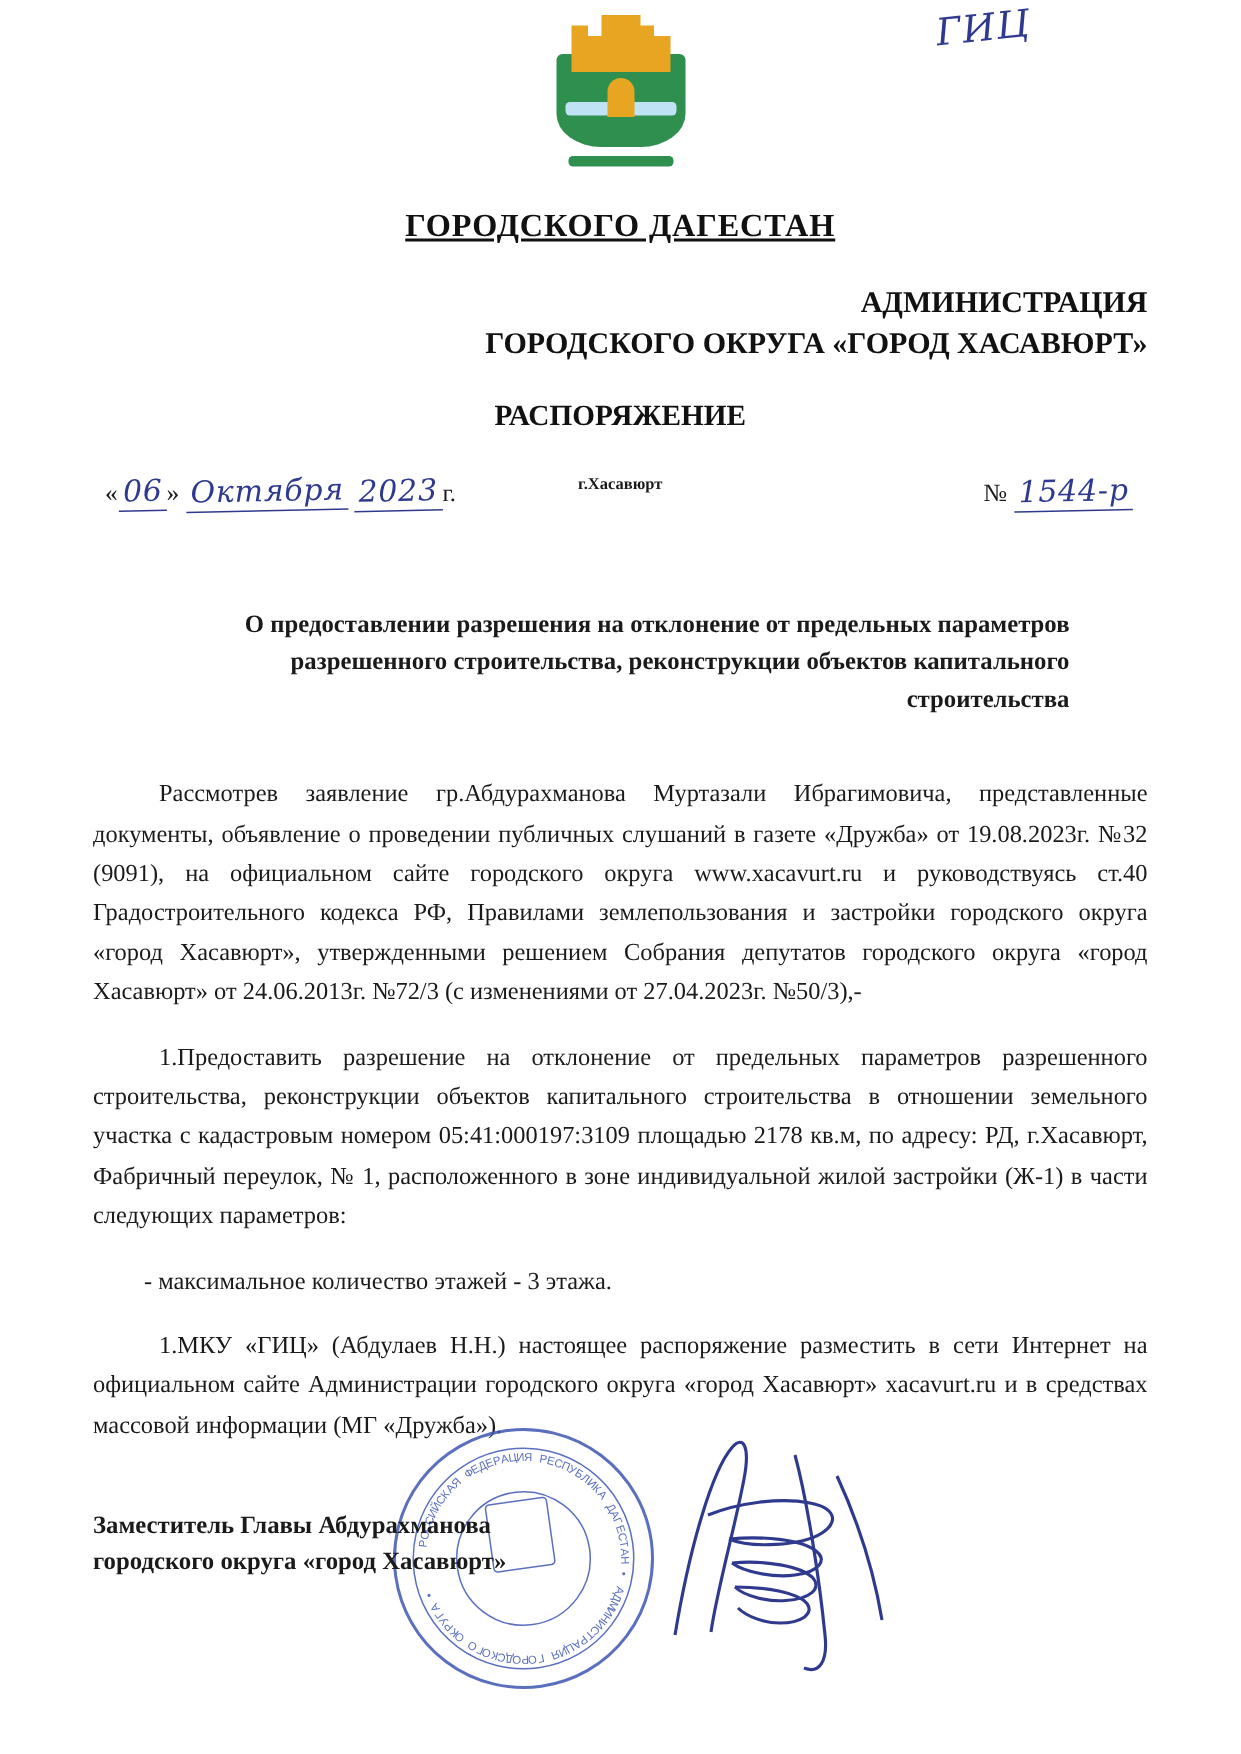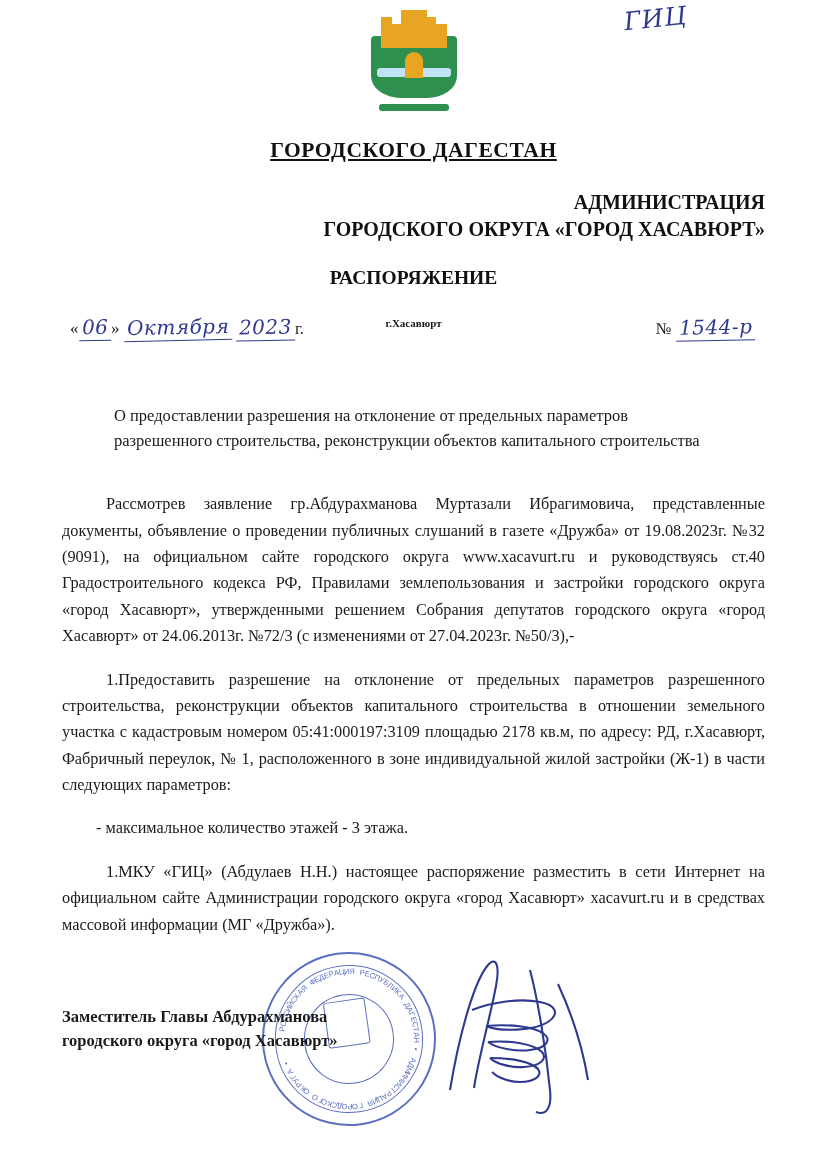--- a/index.html
+++ b/index.html
@@ -113,23 +113,23 @@
     position: absolute;
     right: 10px;
     top: 4px;
     white-space: nowrap;
     font-size: 16.5px;
   }
 
   
   .title {
     margin: 58px 52px 0 52px;
-    text-align: left;
+    text-align: right;
     font-size: 16.5px;
-    font-weight: normal;
+    font-weight: bold;
     line-height: 1.52;
   }
 
   
   .body {
     margin-top: 38px;
     font-size: 16.3px;
     line-height: 1.62;
     text-align: justify;
   }

